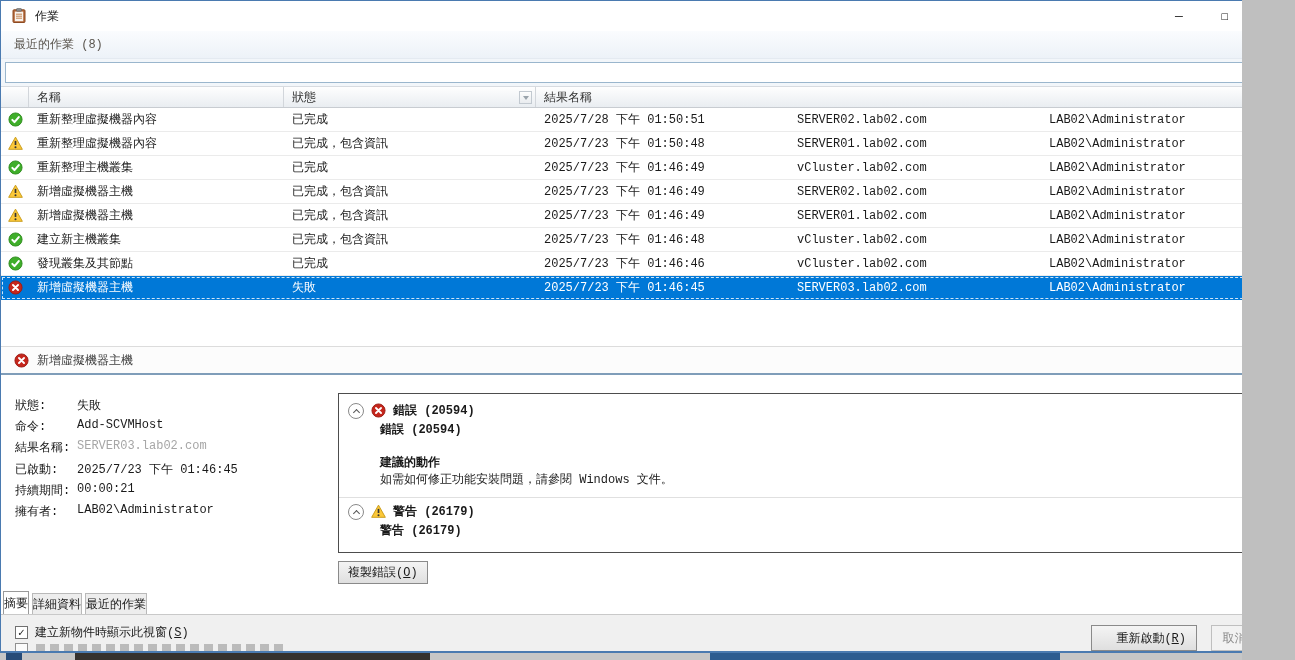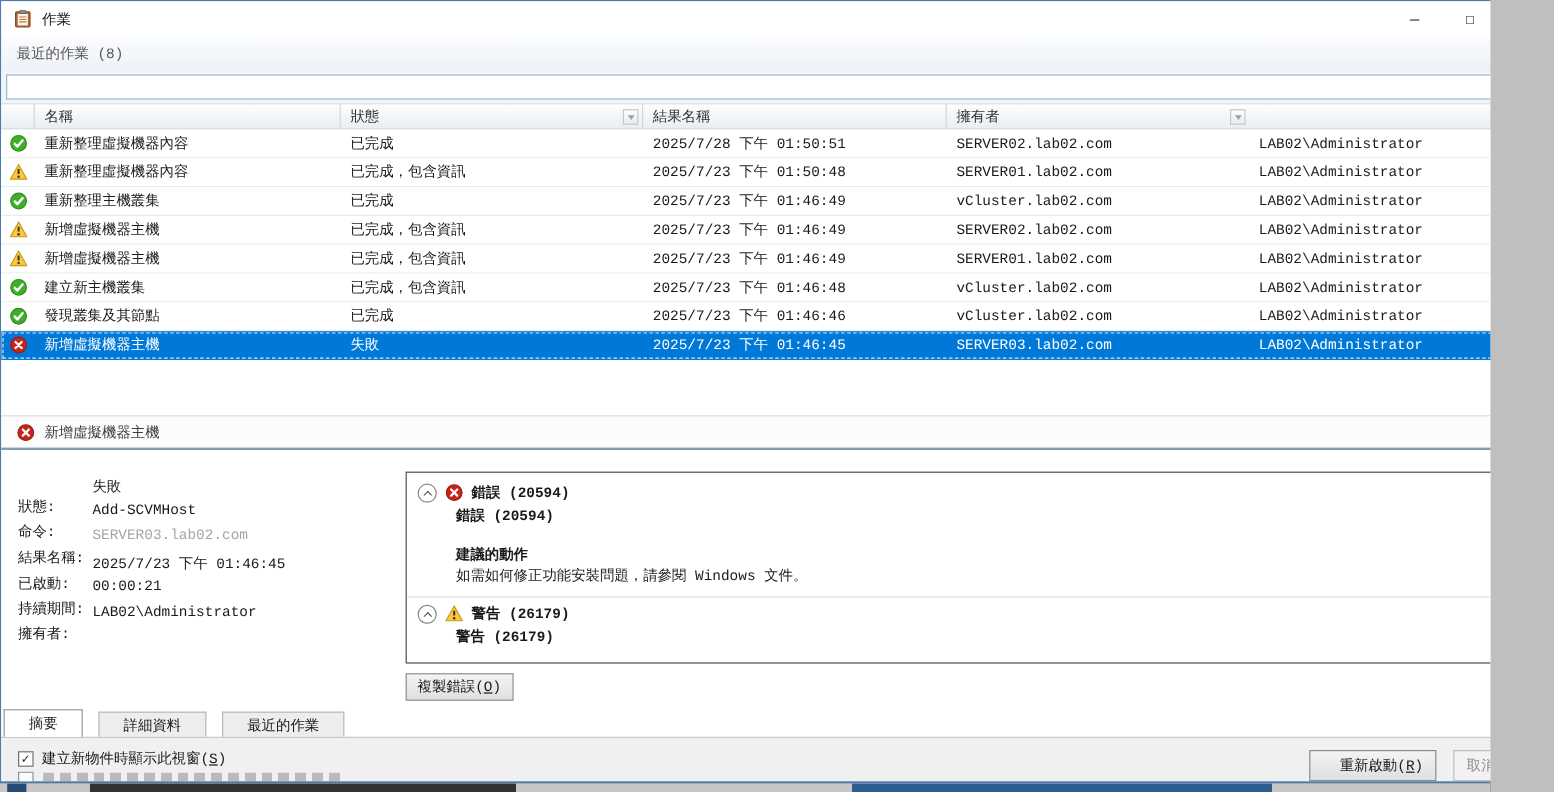--- a/index.html
+++ b/index.html
@@ -59,21 +59,21 @@
   .sectionheader { position:absolute; left:0; top:345px; right:0; height:27px; background:#fcfcfc;
                    border-top:1px solid #dcdcdc; display:flex; align-items:center; color:#3c3c3c; }
   .sectionheader .sticon { margin:0 8px 0 13px; }
   .section-chevron { position:absolute; right:14px; top:9px; width:8px; height:8px;
                      border-right:2px solid #3f3f3f; border-bottom:2px solid #3f3f3f; transform:rotate(45deg) scale(1,.8); }
   .sectiondivider { position:absolute; left:0; top:372px; right:0; height:2px; background:#7f9db9; }
 
   
   .detail { position:absolute; left:0; top:374px; right:0; height:216px; background:#fff; }
   .fld { position:absolute; left:14px; display:flex; }
-  .fld .lab { width:62px; color:#1a1a1a;margin-top:17px; }
+  .fld .lab { width:62px; color:#1a1a1a; }
   .fld .val { color:#1a1a1a; white-space:nowrap; }
   .fld .val.muted { color:#a6a6a6; }
 
   .errpanel { position:absolute; left:337px; top:18px; width:944px; height:160px; background:#fff;
               border:1px solid #4d4d4d; overflow:hidden; }
   .errcontent { position:absolute; left:0; top:0; right:18px; bottom:0; overflow:hidden; }
   .eheader { display:flex; align-items:center; gap:7px; padding:8px 0 0 9px; }
   .eheader .ttl { font-weight:bold; }
   .expander { width:16px; height:16px; border:1px solid #8a8a8a; border-radius:50%; position:relative; flex:none; background:#fff; }
   .expander .chev { position:absolute; left:4.5px; top:6px; width:5px; height:5px;
@@ -90,21 +90,21 @@
   .sb-down .tri { width:0;height:0;border-left:4px solid transparent;border-right:4px solid transparent;border-top:5px solid #606060; }
   .sb-thumb { position:absolute; left:1px; top:20px; width:15px; height:88px; border:1px solid #a8a8a8;
               background:linear-gradient(90deg,#fdfdfd,#dcdcdc); display:flex; align-items:center; justify-content:center; }
   .grip { width:8px; height:8px; background:repeating-linear-gradient(#909090 0 1px, transparent 1px 3px); }
 
   .copybtn { position:absolute; left:337px; top:186px; height:23px; padding:0 9px;
              background:linear-gradient(#f4f4f4,#dfdfdf); border:1px solid #8a8a8a; font:inherit; color:#1a1a1a; }
 
   
   .tabbar { position:absolute; left:0; top:590px; right:0; height:23px; background:#fff; display:flex; align-items:flex-end; padding-left:2px; }
-  .tab { height:21px; padding:0 20px; display:flex; align-items:center; margin-right:13px;
+  .tab { height:21px; padding:0 0; display:flex; align-items:center; margin-right:3px;
          background:#ededed; border:1px solid #b9b9b9; border-bottom:none; color:#1a1a1a; }
   .tab.active { background:#fff; height:23px; border-color:#9a9a9a; position:relative; z-index:2; }
 
   
   .footer { position:absolute; left:0; top:613px; right:0; bottom:0; background:#f0f0f0; border-top:1px solid #c9c9c9; }
   .chkrow { position:absolute; left:14px; top:9px; display:flex; align-items:center; gap:7px; }
   .checkbox { width:13px; height:13px; background:#fff; border:1px solid #707070; position:relative; flex:none; }
   .checkbox .mark { position:absolute; left:2px; top:-1px; font-size:11px; font-weight:bold; color:#1a1a1a; }
   .clipped-row { position:absolute; left:14px; top:28px; height:10px; width:320px; overflow:hidden; opacity:.75; }
   .clipped-row .checkbox { position:absolute; left:0; top:0; }
@@ -180,26 +180,20 @@
         </div>
       <div class="th">
           <span>狀態</span>
         <div class="filter-btn">
             <span class="tri"></span>
           </div>
       </div>
       <div class="th">
           <span>結果名稱</span>
         </div>
-      <div class="th">
-          <span>擁有者</span>
-        <div class="filter-btn">
-            <span class="tri"></span>
-          </div>
-      </div>
     </div>
 
     <div class="tbody" id="rows">
       <div class="trow">
         <div class="icell">
             <svg class="sticon">
               <use href="#ic-success"></use>
             </svg>
           </div>
         <div class="cell c-name">重新整理虛擬機器內容</div>

